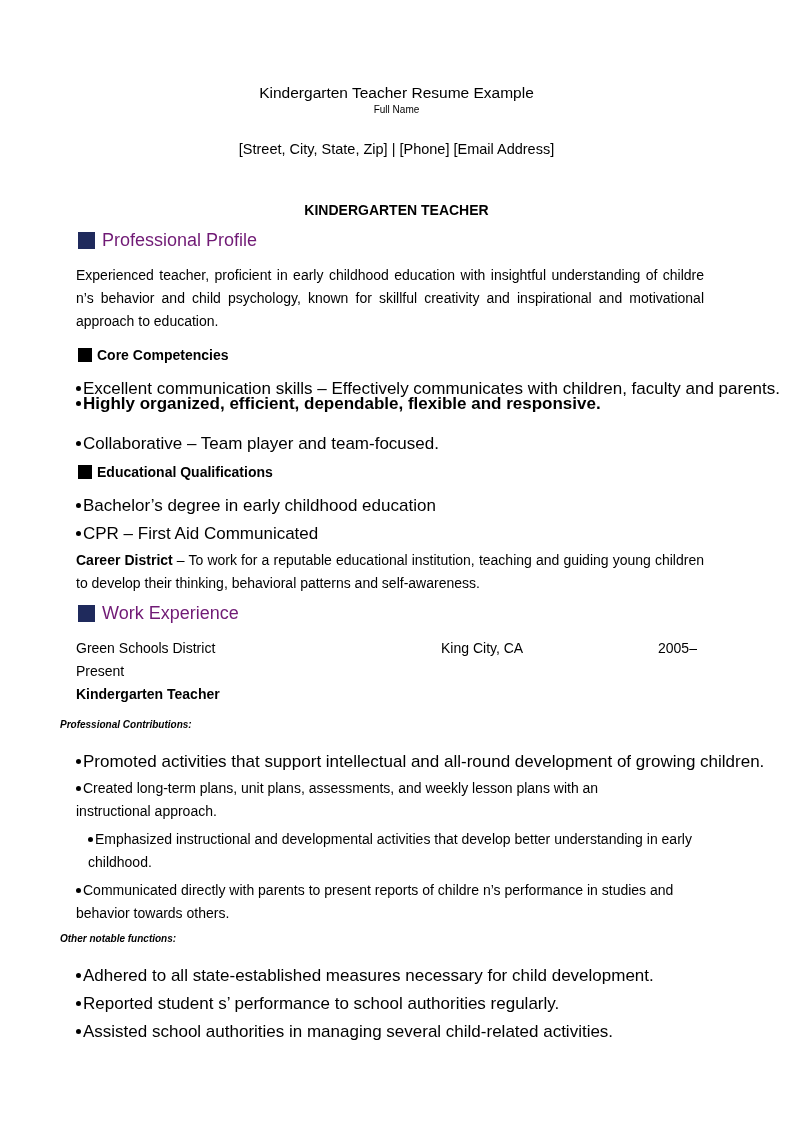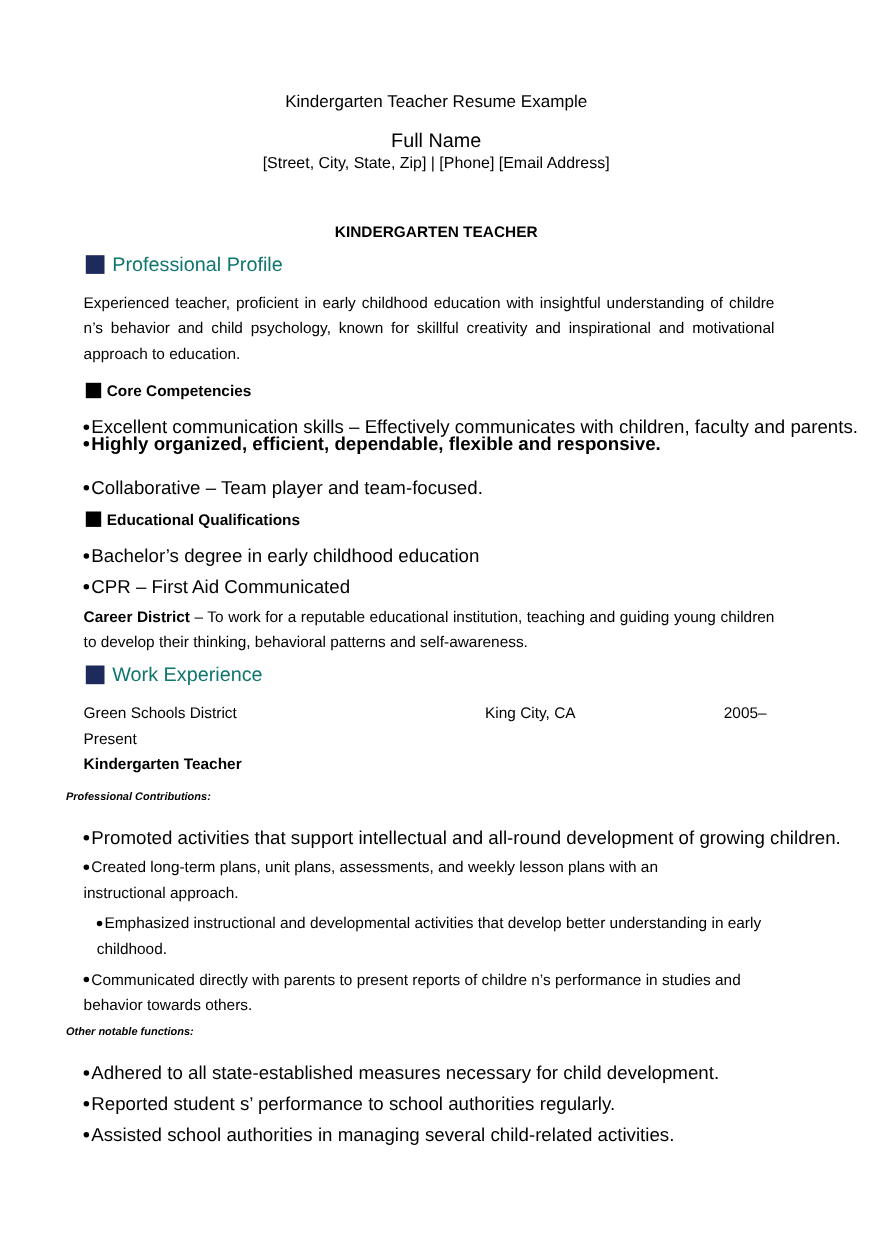--- a/index.html
+++ b/index.html
@@ -1,24 +1,24 @@
 <!DOCTYPE html>
 <html><head>
 <meta charset="utf-8">
 <style>
   html, body { margin: 0; padding: 0; background: #ffffff; }
   body { width: 793px; height: 1122px; position: relative; overflow: hidden;
          font-family: "Liberation Sans", sans-serif; color: #000; font-size: 14px; }
   .abs { position: absolute; white-space: nowrap; }
   .center { left: 0; width: 793px; text-align: center; }
   .title { top: 84px; font-size: 15.5px; }
-  .fullname { top: 118px; font-size: 18px; }
+  .fullname { top: 104px; font-size: 10px; }
   .contact { top: 141px; font-size: 14.5px; }
   .jobtitle { top: 202px; font-size: 14px; font-weight: bold; }
-  .sec-h { left: 78px; font-size: 18px; color: #0f766e; display: flex; align-items: center; }
+  .sec-h { left: 78px; font-size: 18px; color: #701a75; display: flex; align-items: center; }
   .sec-h .sq { width: 17px; height: 17px; background: #1f2a5c; margin-right: 7px; display: inline-block; }
   .sub-h { left: 78px; font-size: 14px; font-weight: bold; display: flex; align-items: center; }
   .sub-h .sq { width: 14px; height: 14px; background: #000; margin-right: 5px; display: inline-block; }
   .para { left: 76px; width: 628px; white-space: normal; line-height: 23px; text-align: justify; font-size: 14px; }
   .bul { left: 76px; font-size: 17px; }
   .bul .dot { display: inline-block; width: 5px; height: 5px; border-radius: 50%; background: #000; margin-right: 2px; vertical-align: middle; position: relative; top: -1px; }
   .wrapbul { left: 76px; width: 628px; white-space: normal; line-height: 23px; font-size: 14px; }
   .wrapbul .dot { display: inline-block; width: 5px; height: 5px; border-radius: 50%; background: #000; margin-right: 2px; vertical-align: middle; position: relative; top: -1px; }
   .bi { font-weight: bold; font-style: italic; left: 60px; font-size: 10px; text-align: right; }
   .b { font-weight: bold; }

